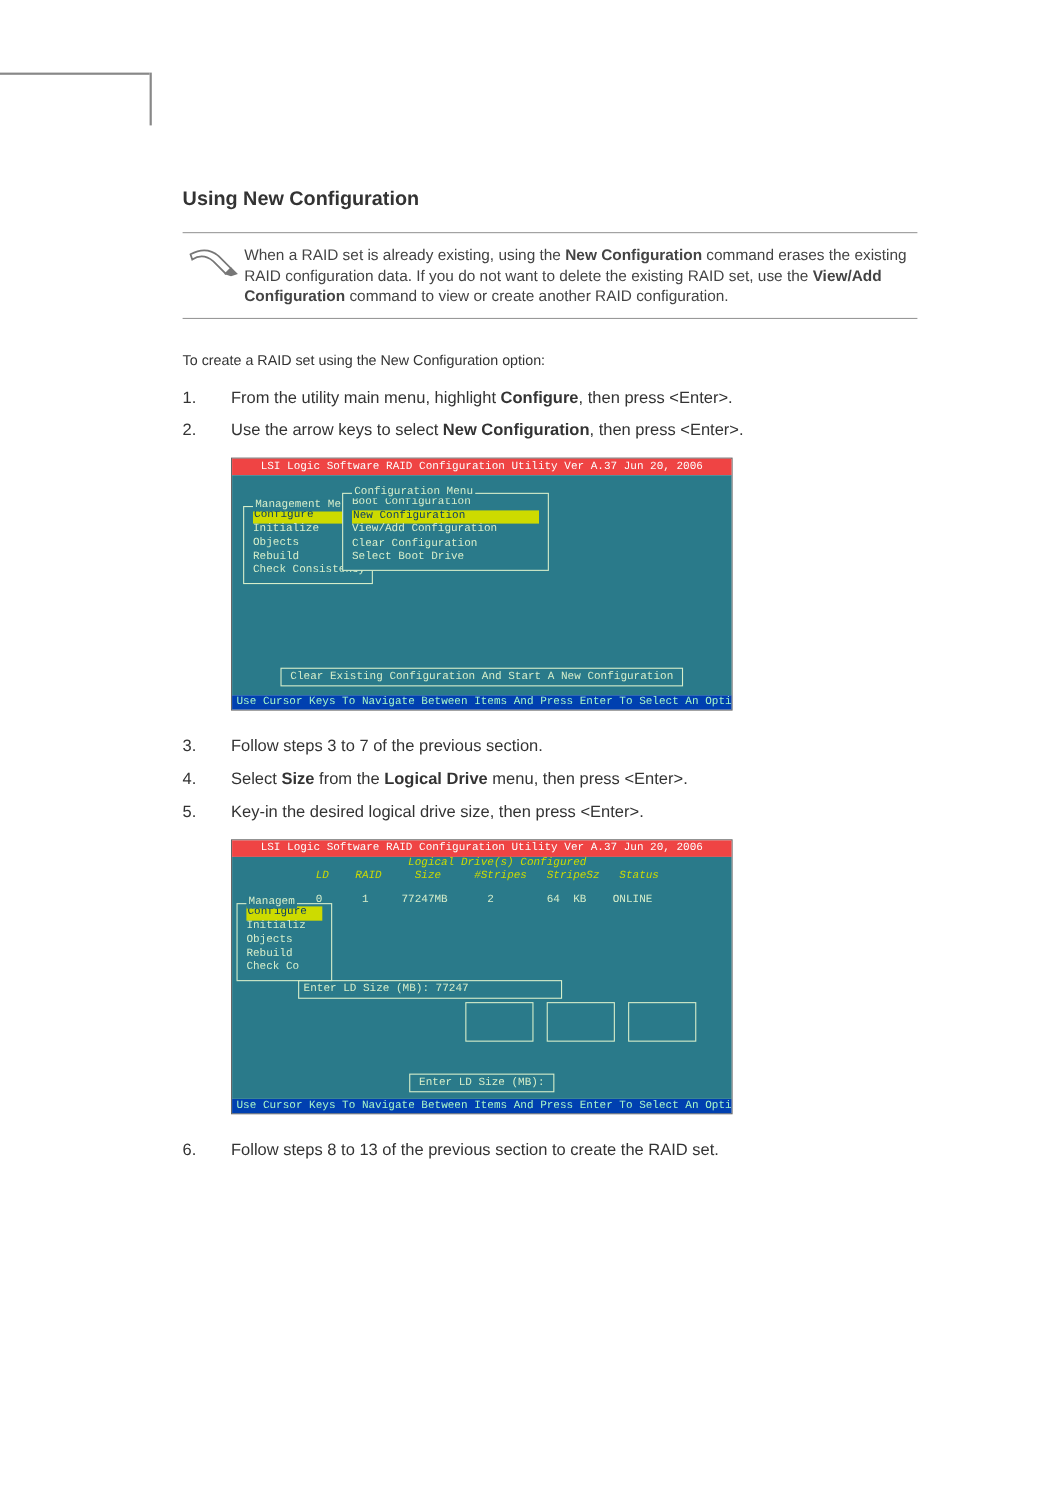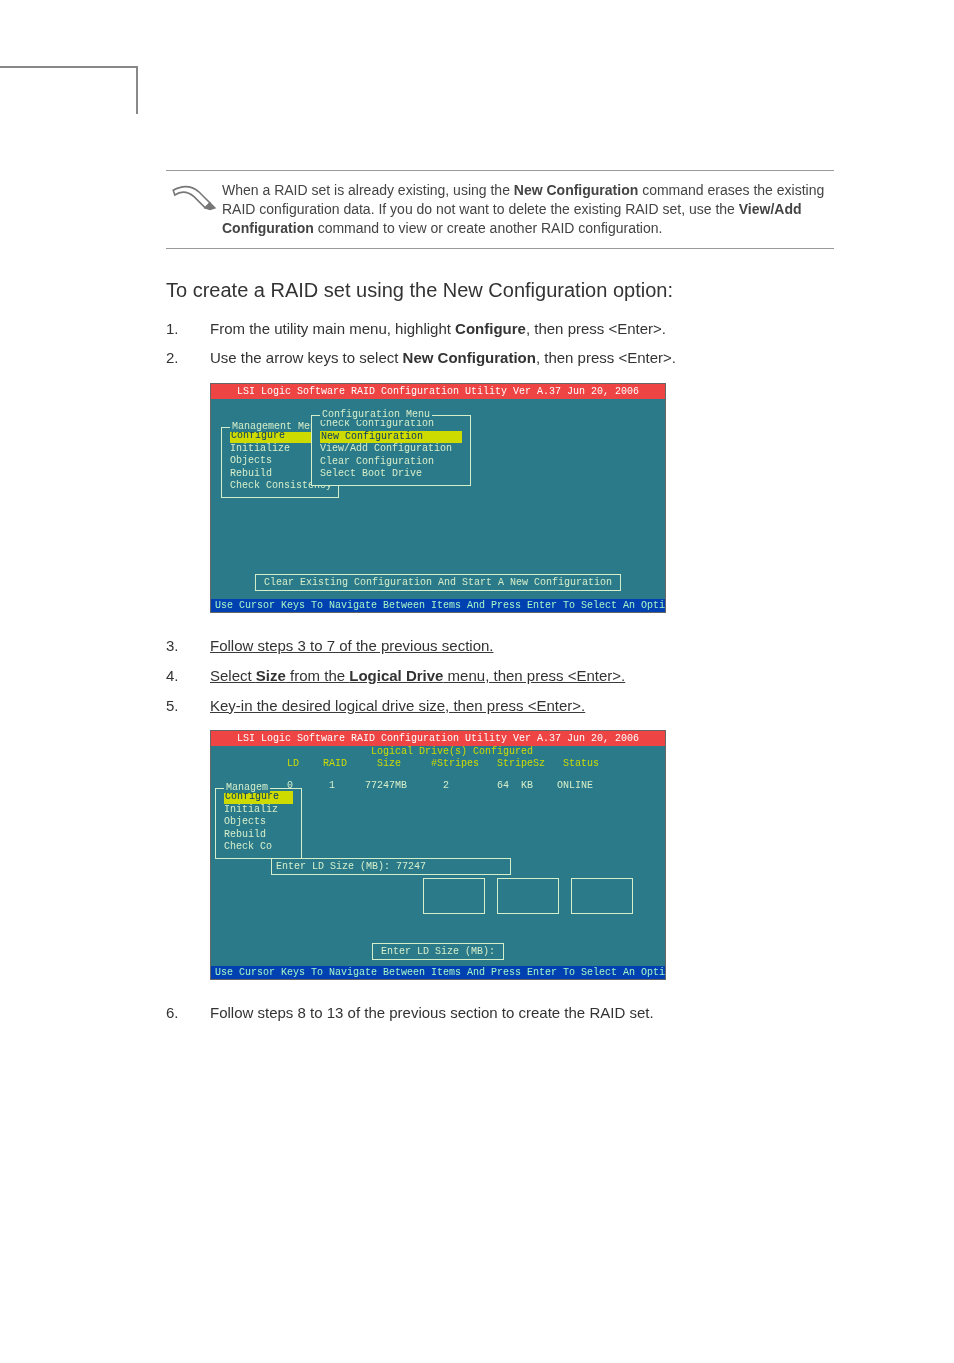--- a/index.html
+++ b/index.html
@@ -5,50 +5,51 @@
   * { box-sizing: border-box; margin: 0; padding: 0; }
   html, body { width: 954px; height: 1363px; background: #fff; font-family: Arial, Helvetica, sans-serif; color: #3a3a3a; }
   .page { position: relative; width: 954px; height: 1363px; padding: 170px 120px 60px 166px; }
   .corner-line-h { position: absolute; top: 66px; left: 0; width: 136px; height: 1.5px; background: #888; }
   .corner-line-v { position: absolute; top: 66px; left: 136px; width: 1.5px; height: 48px; background: #888; }
   .heading { font-size: 18px; font-weight: bold; color: #333; margin-bottom: 20px; }
   .note-block { border-top: 1px solid #999; border-bottom: 1px solid #999; padding: 10px 0; display: flex; margin-bottom: 30px; }
   .note-icon { flex: 0 0 56px; display: flex; align-items: flex-start; justify-content: center; padding-top: 4px; }
   .note-icon svg { width: 48px; height: 28px; }
   .note-text { font-size: 14px; line-height: 1.35; color: #444; }
-  .intro { font-size: 20px; margin: 29px 0 16px 0; color: #333; }
+  .intro { font-size: 13px; margin: 29px 0 16px 0; color: #333; }
   ol.steps { list-style: none; counter-reset: step; }
   ol.steps > li { position: relative; padding-left: 44px; font-size: 15px; line-height: 1.45; color: #333; margin-bottom: 8px; }
   ol.steps > li::before { counter-increment: step; content: counter(step) "."; position: absolute; left: 0; top: 0; font-size: 15px; color: #333; }
   .screenshot { margin: 14px 0 22px 44px; width: 456px; border: 1px solid #666; }
   .bios-title { background: #ef4444; color: #fdfdfd; font-family: "Courier New", monospace; font-size: 10px; padding: 2px 4px; text-align: center; white-space: pre; }
   .bios-body { background: #2a7a8a; position: relative; font-family: "Courier New", monospace; font-size: 10px; color: #d6eeca; padding: 6px; min-height: 180px; }
   .bios-body.small { min-height: 200px; }
   .box { position: absolute; border: 1px solid #d6eeca; background: #2a7a8a; padding: 2px 8px 4px 8px; }
   .box .box-title { position: absolute; top: -7px; left: 8px; background: #2a7a8a; padding: 0 2px; font-size: 10px; color: #d6eeca; white-space: nowrap; }
   .box .item { white-space: pre; line-height: 1.25; }
   .sel { background: #cddb00; color: #0b3d66; padding: 0 1px; }
   .hint-box { position: absolute; border: 1px solid #d6eeca; padding: 2px 8px; color: #d6eeca; font-size: 10px; white-space: nowrap; }
   .bios-footer { background: #0040b0; color: #a6f5c8; font-family: "Courier New", monospace; font-size: 10px; padding: 1px 4px; white-space: nowrap; overflow: hidden; }
-  .tbl-head { position: absolute; color: #cddb00; white-space: pre; }
+  .tbl-head { position: absolute; color: #cddb00; white-space: pre; font-style: italic; }
   .tbl-row { position: absolute; color: #d6eeca; white-space: pre; }
   .opt-box { position: absolute; border: 1px solid #d6eeca; padding: 2px 6px; line-height: 1.2; }
   .opt-box .item { white-space: pre; }
   .opt-box .sel2 { color: #cddb00; }
   .input-cell { position: absolute; border: 1px solid #d6eeca; padding: 2px 4px; white-space: pre; color: #d6eeca; }
   .bar-box { position: absolute; border: 1px solid #d6eeca; background: #2a7a8a; width: 62px; height: 36px; }
   .foot { position: absolute; bottom: 52px; left: 166px; right: 120px; border-top: 1px solid #999; padding-top: 6px; display: flex; justify-content: space-between; font-size: 13px; color: #555; }
 </style>
 </head>
 <body>
 
 <div class="page">
   <div class="corner-line-h"></div>
   <div class="corner-line-v"></div>
 
+  <div class="heading">Using New Configuration</div>
 
   <div class="note-block">
     <div class="note-icon">
       <svg viewBox="0 0 60 34" fill="none" stroke="#777" stroke-width="2">
         <path d="M4 6 Q22 -4 36 8 L50 22 L44 28 L30 14 Q18 4 6 12 Z"></path>
         <path d="M50 22 L56 28 L50 30 L44 28 Z" fill="#777"></path>
       </svg>
     </div>
     <div class="note-text">
       <span>When a RAID set is already existing, using the </span><b>New Configuration</b><span> command erases the existing RAID configuration data. If you do not want to delete the existing RAID set, use the </span><b>View/Add Configuration</b><span> command to view or create another RAID configuration.</span>
@@ -72,35 +73,35 @@
 
       <div class="box" style="top:28px; left:10px; width:118px;">
         <div class="box-title">Management Menu</div>
         <div class="item sel">Configure</div>
         <div class="item">Initialize</div>
         <div class="item">Objects</div>
         <div class="item">Rebuild</div>
         <div class="item">Check Consistency</div>
       </div>
 
-      <div class="box" style="top:16px; left:100px; width:160px;">
+      <div class="box" style="top:16px; left:100px; width:188px;">
         <div class="box-title">Configuration Menu</div>
-        <div class="item">Check Configuration</div>
+        <div class="item">Boot Configuration</div>
         <div class="item sel"><span>New Configuration</span>&nbsp;&nbsp;&nbsp;&nbsp;&nbsp;</div>
         <div class="item">View/Add Configuration</div>
         <div class="item">Clear Configuration</div>
         <div class="item">Select Boot Drive</div>
       </div>
 
       <div class="hint-box" style="bottom:8px; left:50%; transform:translateX(-50%);">Clear Existing Configuration And Start A New Configuration</div>
     </div>
     <div class="bios-footer">Use Cursor Keys To Navigate Between Items And Press Enter To Select An Option</div>
   </div>
 
-  <ol class="steps" start="3" style="counter-reset: step 2; text-decoration: underline;">
+  <ol class="steps" start="3" style="counter-reset: step 2;">
     <li>Follow steps 3 to 7 of the previous section.</li>
     <li>
       <span>Select </span><b>Size</b><span> from the </span><b>Logical Drive</b><span> menu, then press &lt;Enter&gt;.</span>
     </li>
     <li>Key-in the desired logical drive size, then press &lt;Enter&gt;.</li>
   </ol>
 
   <div class="screenshot">
     <div class="bios-title">LSI Logic Software RAID Configuration Utility Ver A.37 Jun 20, 2006</div>
     <div class="bios-body small" style="height:220px;">

